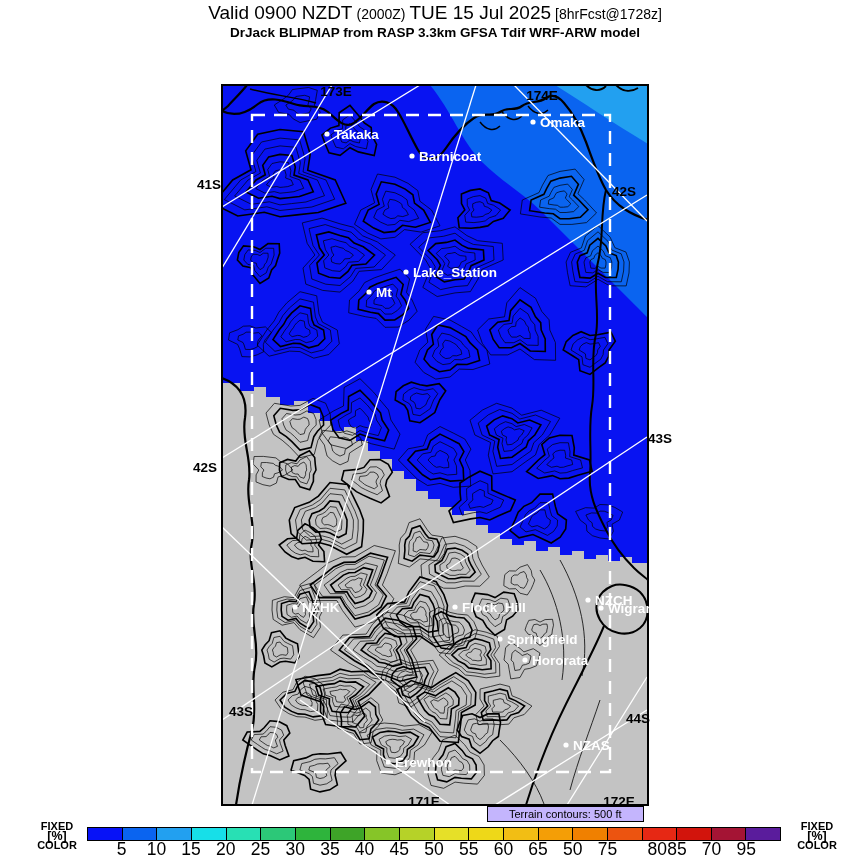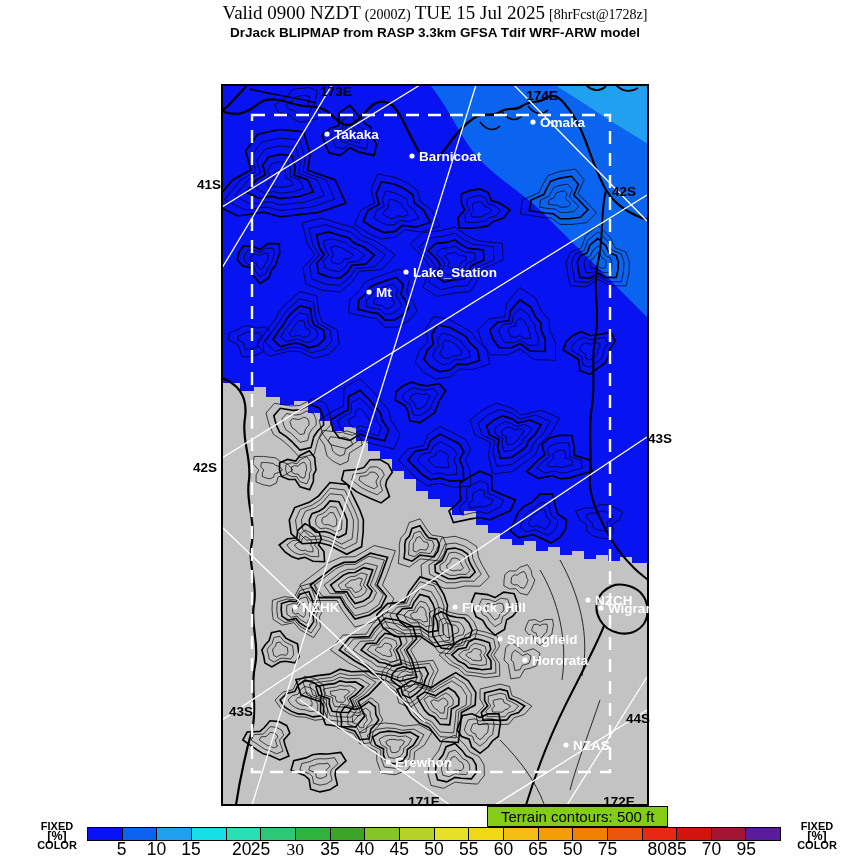--- a/index.html
+++ b/index.html
@@ -2,27 +2,27 @@
 <html><head>
 <meta charset="utf-8">
 <style>
   html,body{margin:0;padding:0;background:#fff;}
   .page{position:relative;width:850px;height:860px;background:#fff;overflow:hidden;
         font-family:"Liberation Sans",sans-serif;color:#000;}
   .titles{position:absolute;left:20px;top:0;width:830px;text-align:center;}
   .t1{margin-top:4px;font-size:21px;font-weight:700;letter-spacing:.2px;}
   .t2{margin-top:2px;font-size:19px;}
   .t2 .small{font-size:14px;}
-  .t2 span{margin:11px 2px;font-family:Liberation Serif, serif;}
+  .t2 span{margin:11px 2px;}
   .t3{margin-top:1px;font-size:13.5px;font-weight:700;}
   svg.map{position:absolute;left:0;top:0;}
   text.place{fill:#fff;font-size:13.5px;font-weight:700;font-family:"Liberation Sans",sans-serif;}
   text.grat{fill:#000;font-size:13.5px;font-weight:700;font-family:"Liberation Sans",sans-serif;}
-  .terrain-box{position:absolute;left:487px;top:806px;border:1.5px solid #000;background:#84cc16;
-               font-size:15px;padding:1px 13px;white-space:nowrap;}
+  .terrain-box{position:absolute;left:487px;top:806px;border:1.5px solid #000;background:#c4b5fd;
+               font-size:11px;padding:1px 21px;white-space:nowrap;}
   .colorbar{position:absolute;left:87px;top:827px;width:694px;height:14px;
             border:1px solid #000;display:flex;box-sizing:border-box;}
   .colorbar .seg{flex:1 1 auto;border-right:1px solid #000;}
   .colorbar .seg:last-child{border-right:none;}
   .cb-ticks{position:absolute;left:87px;top:839px;width:694px;height:20px;}
   .cb-ticks .tick{position:absolute;transform:translateX(-50%);font-size:17.5px;color:#000;top:0;}
   .fixed-label{position:absolute;width:64px;text-align:center;font-weight:700;
                font-size:11px;line-height:9.5px;top:822px;}
   .fixed-label .pct{font-size:12.5px;}
   .fixed-left{left:25px;}
@@ -380,23 +380,23 @@
       <div class="seg" style="background: rgb(236, 84, 16);"></div>
       <div class="seg" style="background: rgb(230, 40, 20);"></div>
       <div class="seg" style="background: rgb(210, 20, 12);"></div>
       <div class="seg" style="background: rgb(164, 20, 52);"></div>
       <div class="seg" style="background: rgb(90, 28, 156);"></div>
     </div>
   <div class="cb-ticks">
       <span class="tick" style="left: 5%;">5</span>
       <span class="tick" style="left: 10%;">10</span>
       <span class="tick" style="left: 15%;">15</span>
-      <span class="tick" style="left: 20%; margin-left: 16px;">20</span>
+      <span class="tick" style="left: 20%;">20</span>
       <span class="tick" style="left: 25%;">25</span>
-      <span class="tick" style="left: 30%; font-family: Liberation Serif, serif;">30</span>
+      <span class="tick" style="left: 30%;">30</span>
       <span class="tick" style="left: 35%;">35</span>
       <span class="tick" style="left: 40%;">40</span>
       <span class="tick" style="left: 45%;">45</span>
       <span class="tick" style="left: 50%;">50</span>
       <span class="tick" style="left: 55%;">55</span>
       <span class="tick" style="left: 60%;">60</span>
       <span class="tick" style="left: 65%;">65</span>
       <span class="tick" style="left: 70%;">50</span>
       <span class="tick" style="left: 75%;">75</span>
       <span class="tick" style="left: 80%; margin-left: 15px;">80</span>

